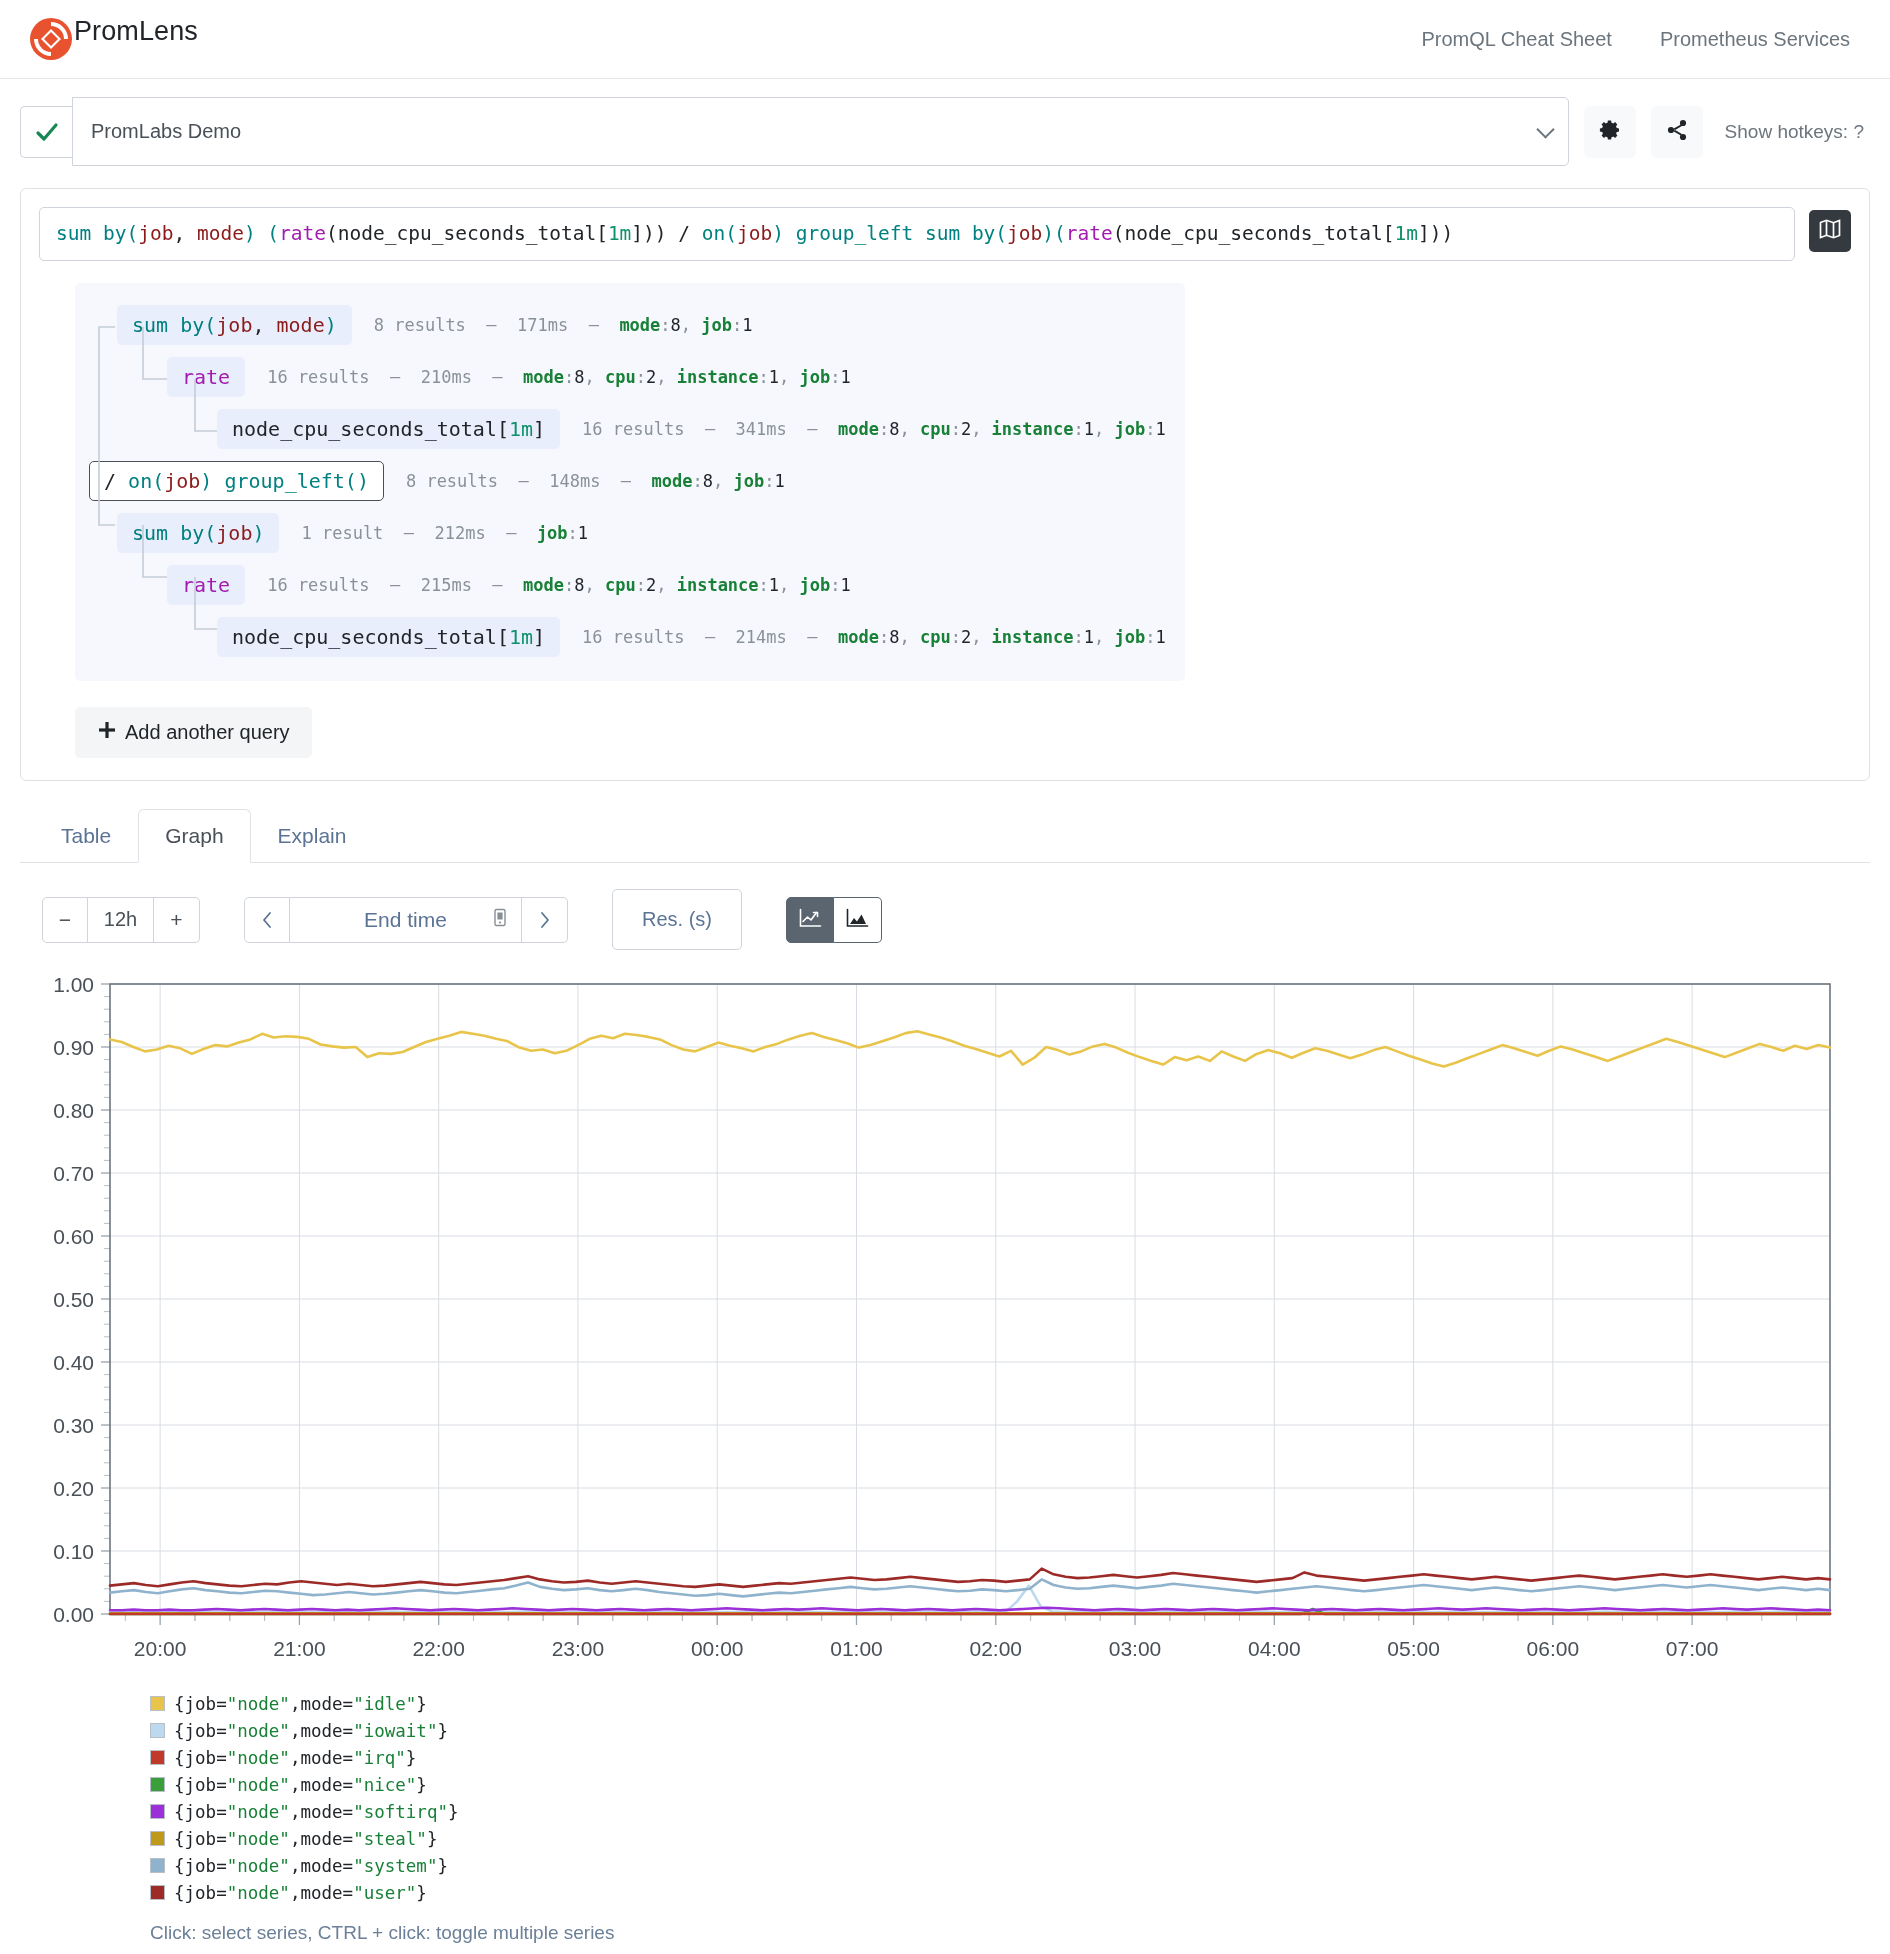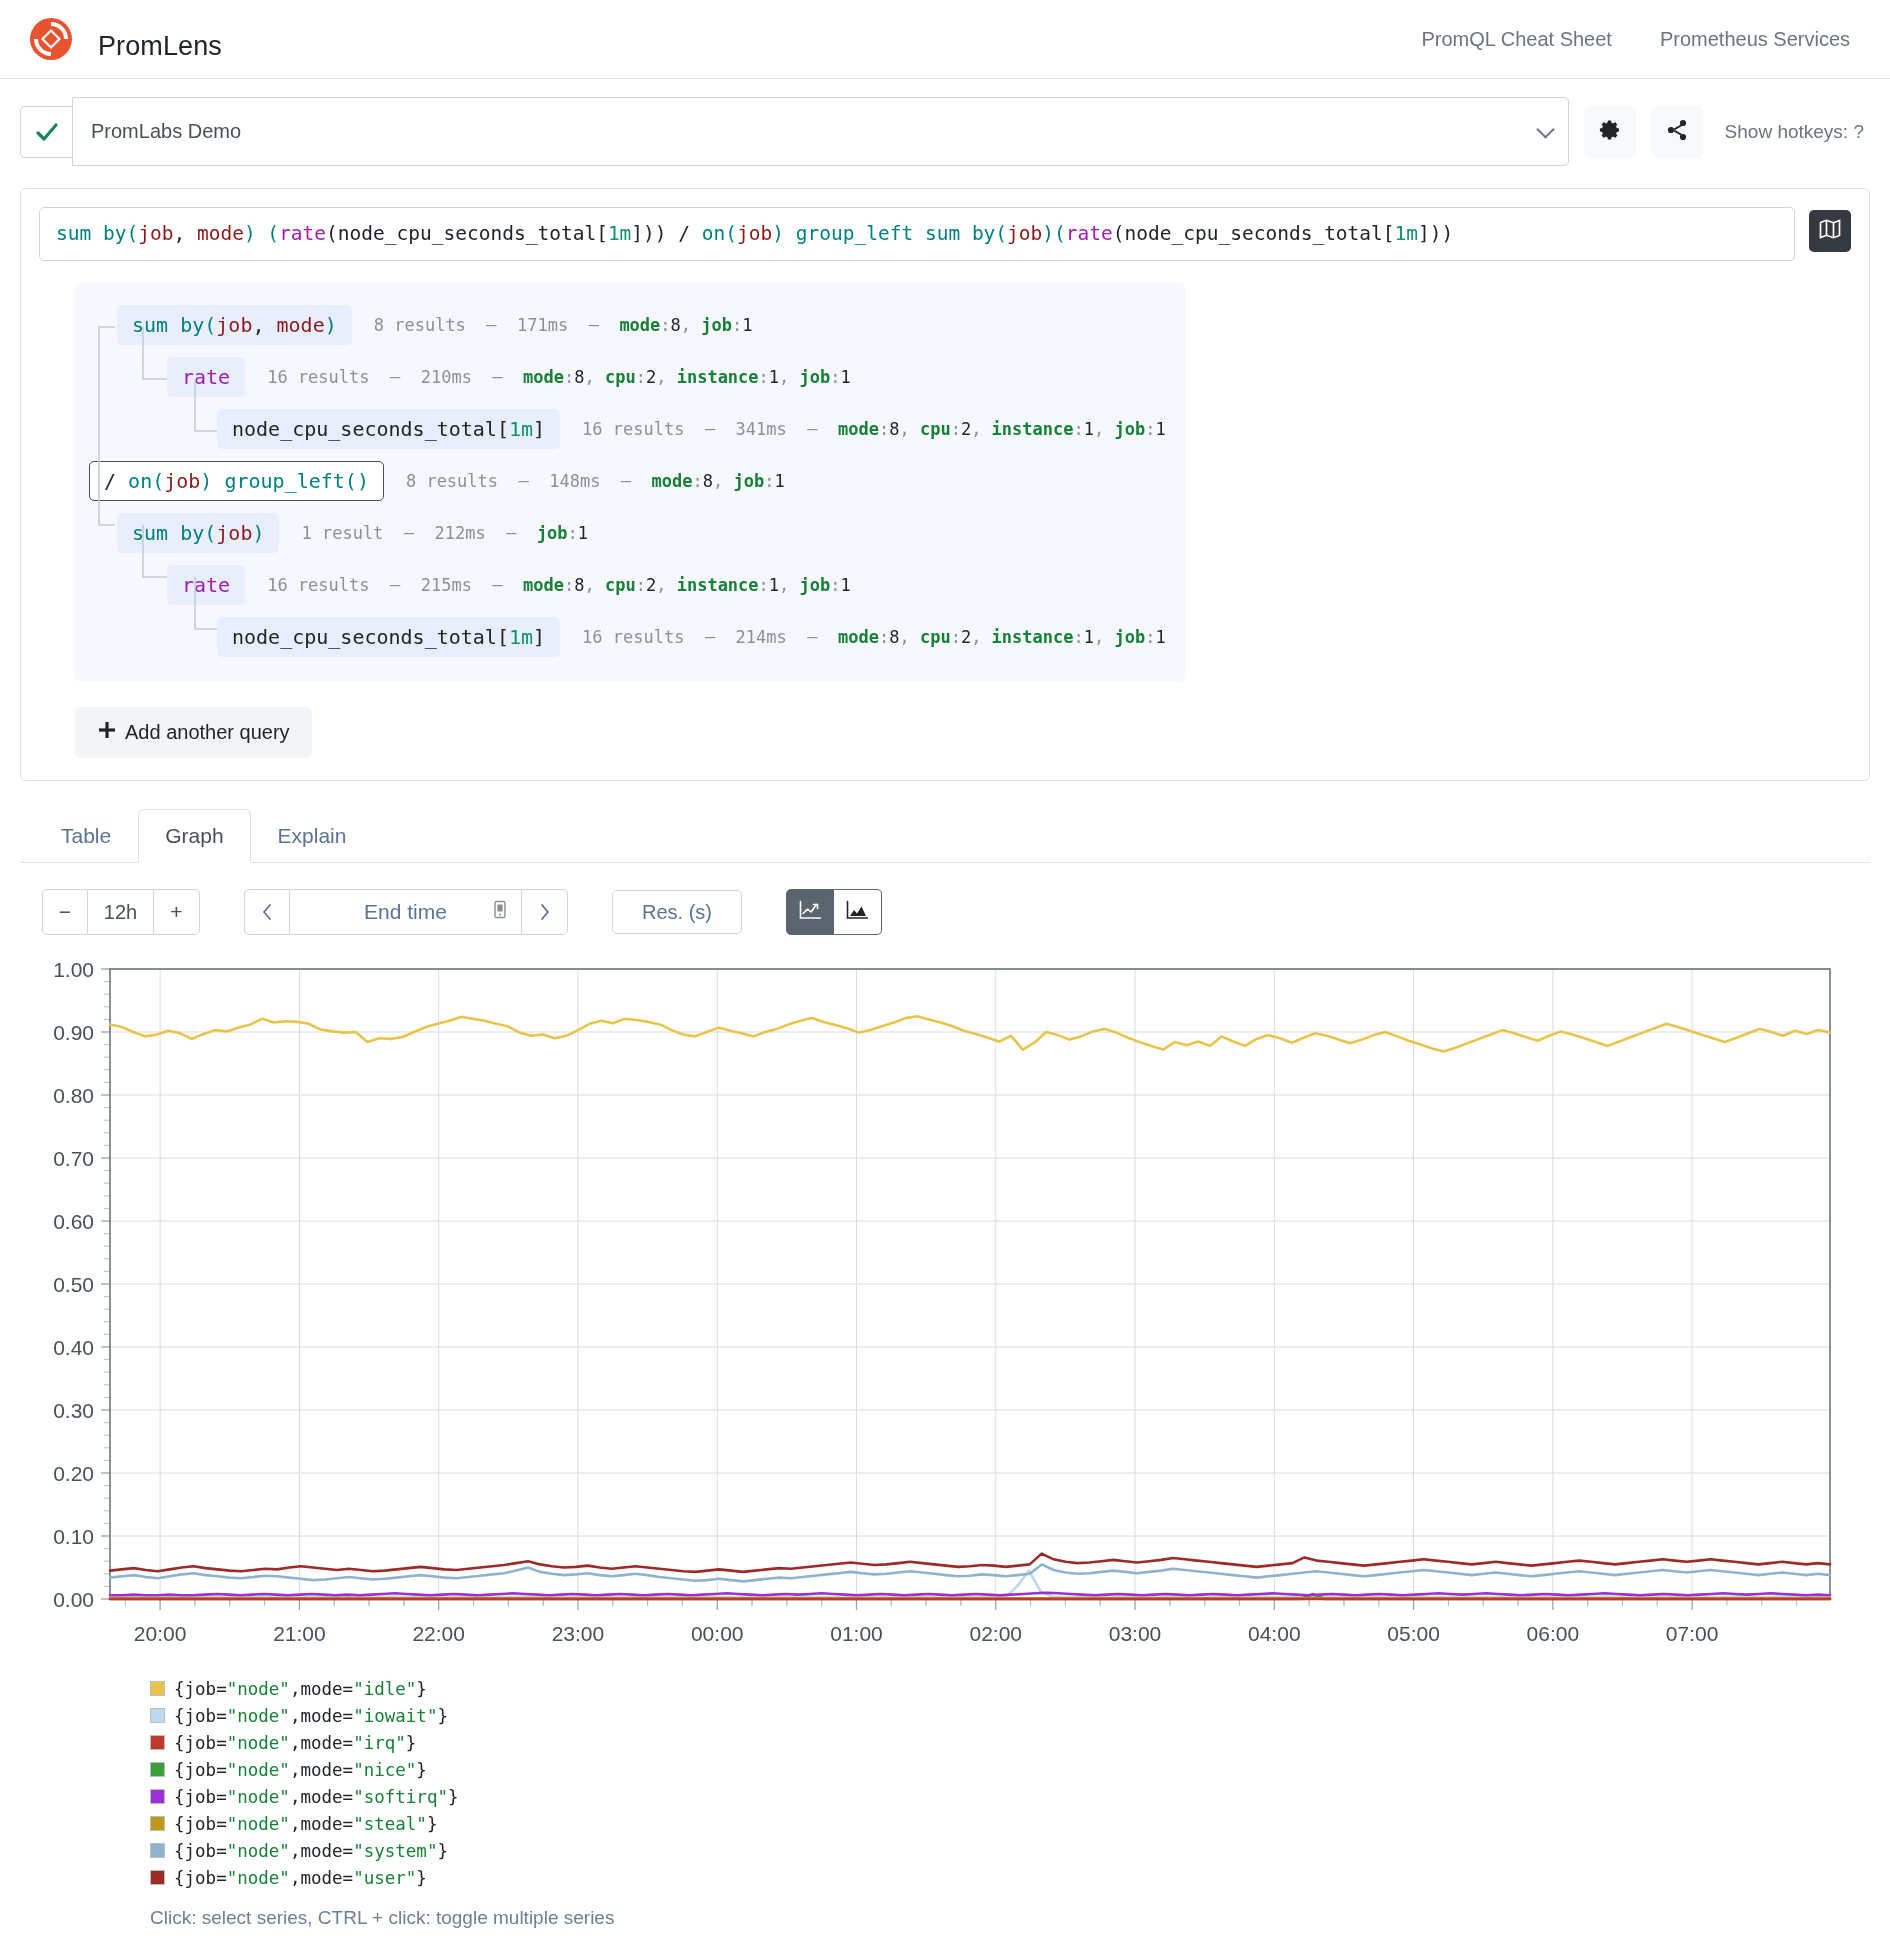--- a/index.html
+++ b/index.html
@@ -14,21 +14,21 @@
   .mono { font-family:"DejaVu Sans Mono", monospace; }
 
   
   .navbar {
     height:79px;
     display:flex; align-items:center;
     padding:0 24px 0 28px;
     border-bottom:1px solid #e3e6ea;
     background:#fff;
   }
-  .brand { display:flex; align-items:flex-end; gap:24px; }
+  .brand { display:flex; align-items:flex-start; gap:0; }
   .brand-logo { width:46px; height:46px; }
   .brand-name { font-size:27px; color:#212529; font-weight:400; letter-spacing:.1px; }
   .nav-right { margin-left:auto; display:flex; align-items:center; gap:48px; padding-right:16px;}
   .nav-link { font-size:20px; color:#6c757d; text-decoration:none; }
 
   
   .ds-bar {
     display:flex; align-items:center;
     padding:18px 26px 16px 20px;
     gap:0;
@@ -174,21 +174,21 @@
   .grp .gbtn:last-child  { border-radius:0 5px 5px 0; }
   .grp .gbtn + .gbtn { border-left:none; }
   .range-val { min-width:66px; font-size:20px; color:#495057; }
   .endtime {
     width:232px; padding:0 14px;
     justify-content:center; position:relative;
     color:#5b7395;
   }
   .cal-ic { position:absolute; right:10px; top:50%; transform:translateY(-50%); }
   .res-btn {
-    height:44px; width:130px; margin-left:44px;
+    height:61px; width:130px; margin-left:44px;
     border:1px solid #ced4da; border-radius:5px; background:#fff;
     display:flex; align-items:center; justify-content:center;
     font-size:20px; color:#5b7395; cursor:pointer;
   }
   .type-grp { display:flex; margin-left:44px; }
   .type-btn {
     width:48px; height:46px;
     border:1px solid #5a6570; background:#fff;
     display:flex; align-items:center; justify-content:center;
     cursor:pointer;

